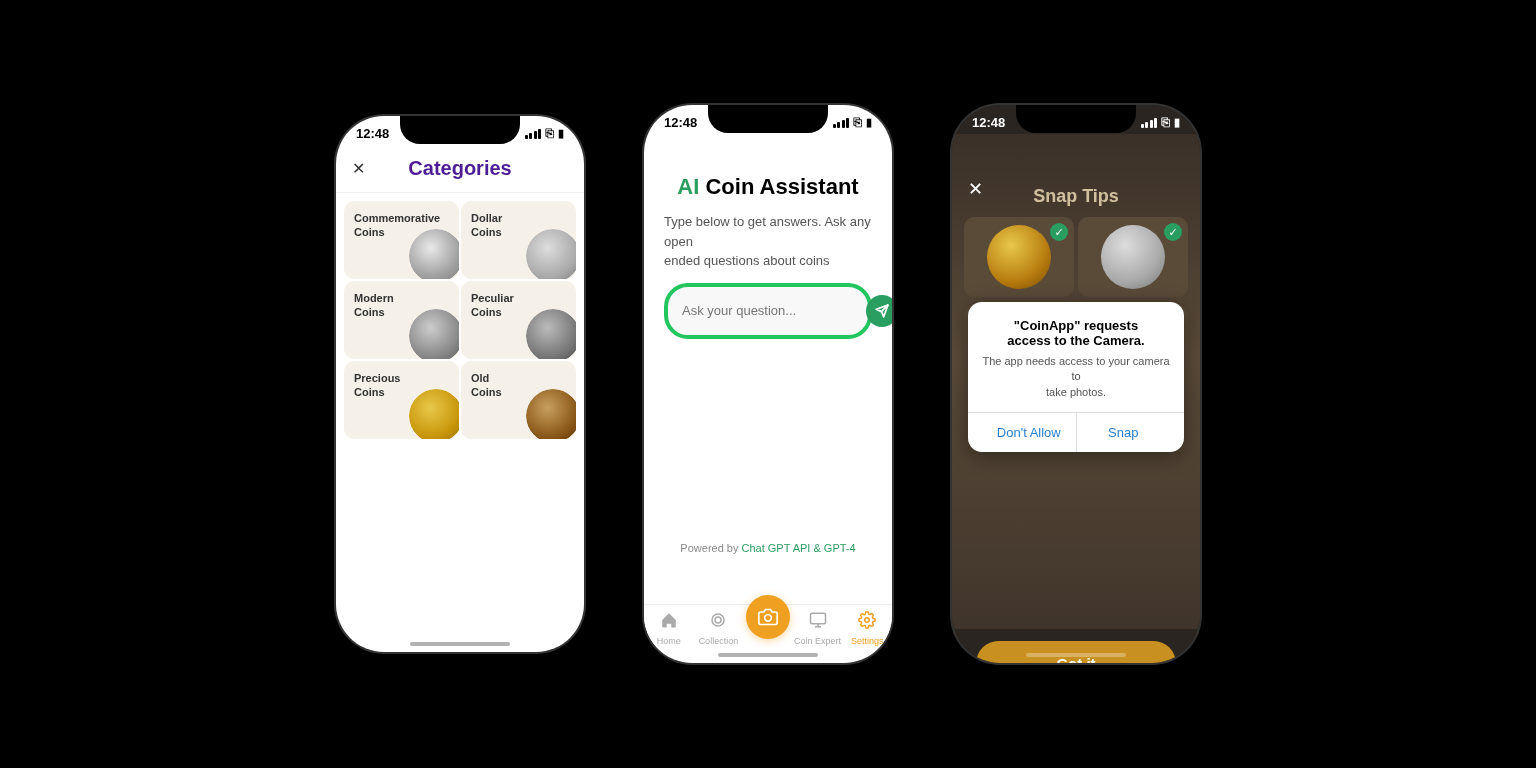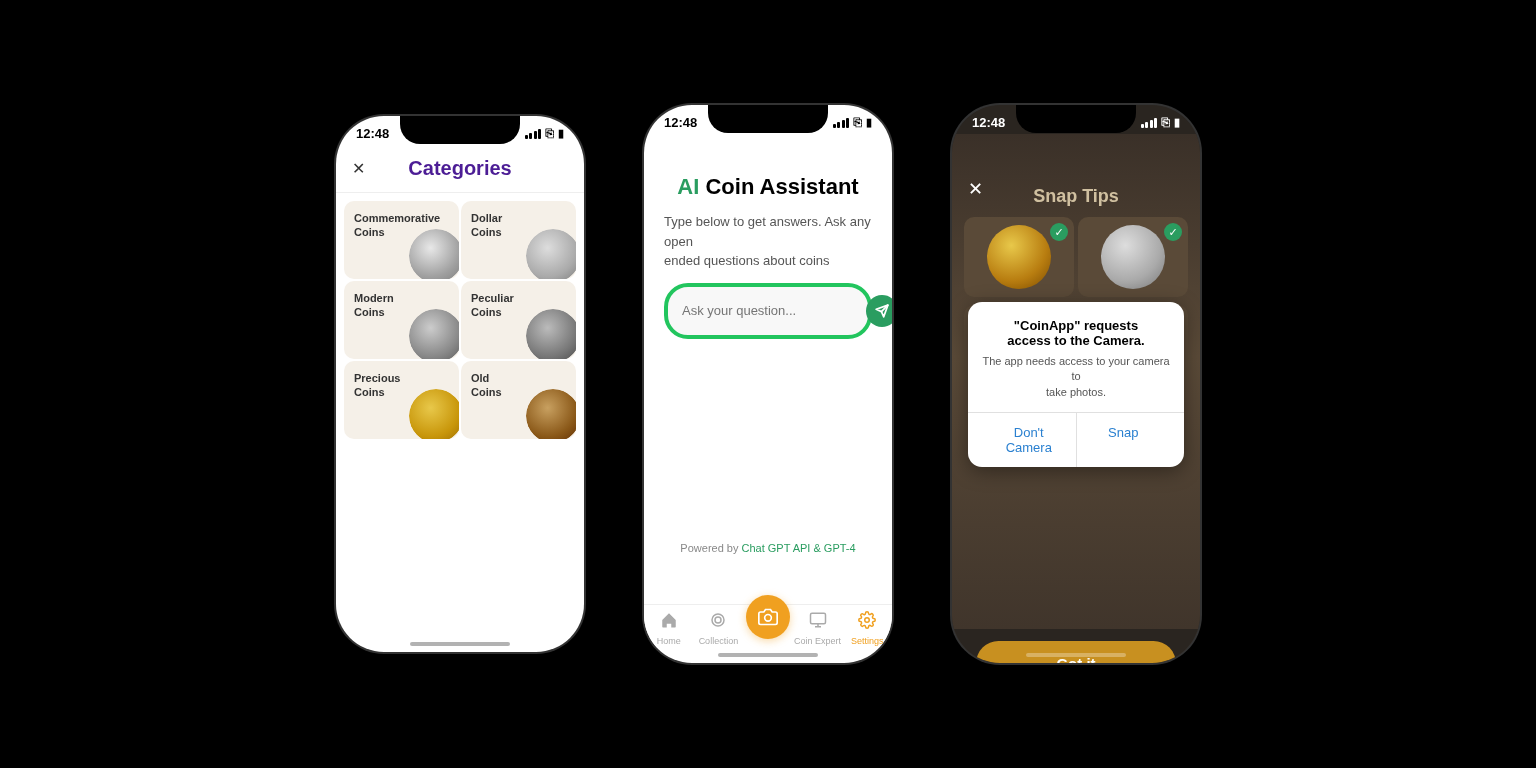--- a/index.html
+++ b/index.html
@@ -609,21 +609,21 @@
         <div class="snap-coin-sm" style="width:38px;height:38px;border-radius:50%;background:radial-gradient(circle at 40% 40%,rgba(220,210,200,0.6),rgba(180,170,160,0.4) 70%);filter:blur(2px);"></div>
         <span class="snap-cell-label">Too blurry</span>
       </div>
     </div>
 
     <div class="permission-dialog">
       <div class="permission-title">"CoinApp" requests<br>access to the Camera.</div>
       <div class="permission-desc">The app needs access to your camera to<br>take photos.</div>
       <div class="permission-divider"></div>
       <div class="permission-buttons">
-        <div class="perm-btn">Don't Camera</div>
+        <div class="perm-btn">Don't Allow</div>
         <div class="perm-btn-divider"></div>
         <div class="perm-btn">Snap</div>
       </div>
     </div>
 
     <div class="phone3-bottom-bar">
       <div class="got-it-btn">Got it</div>
     </div>
 
   </div>

